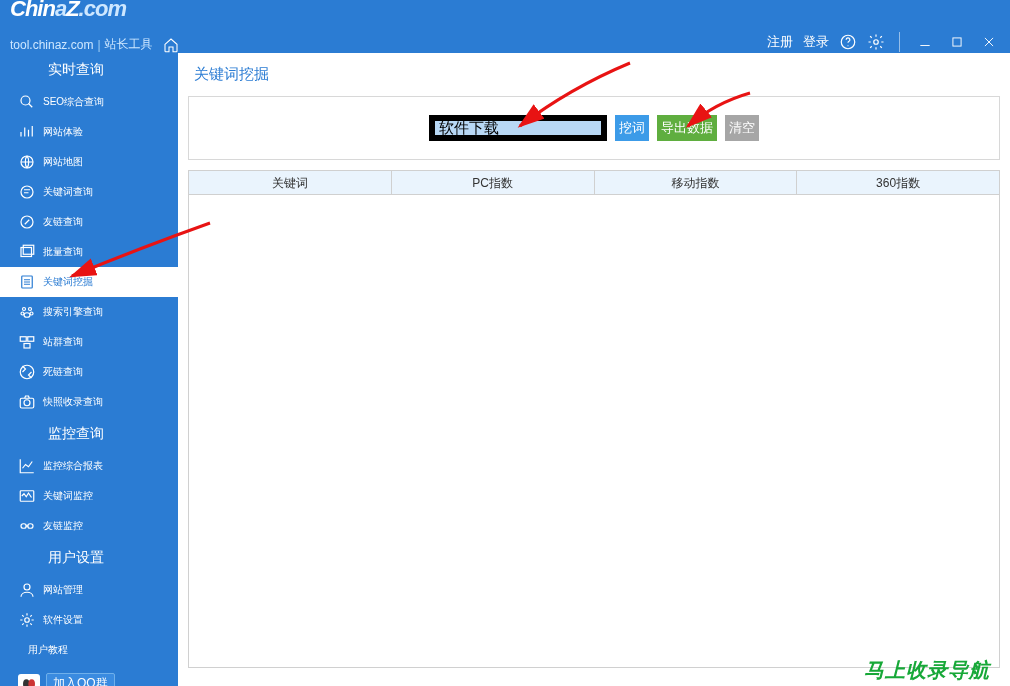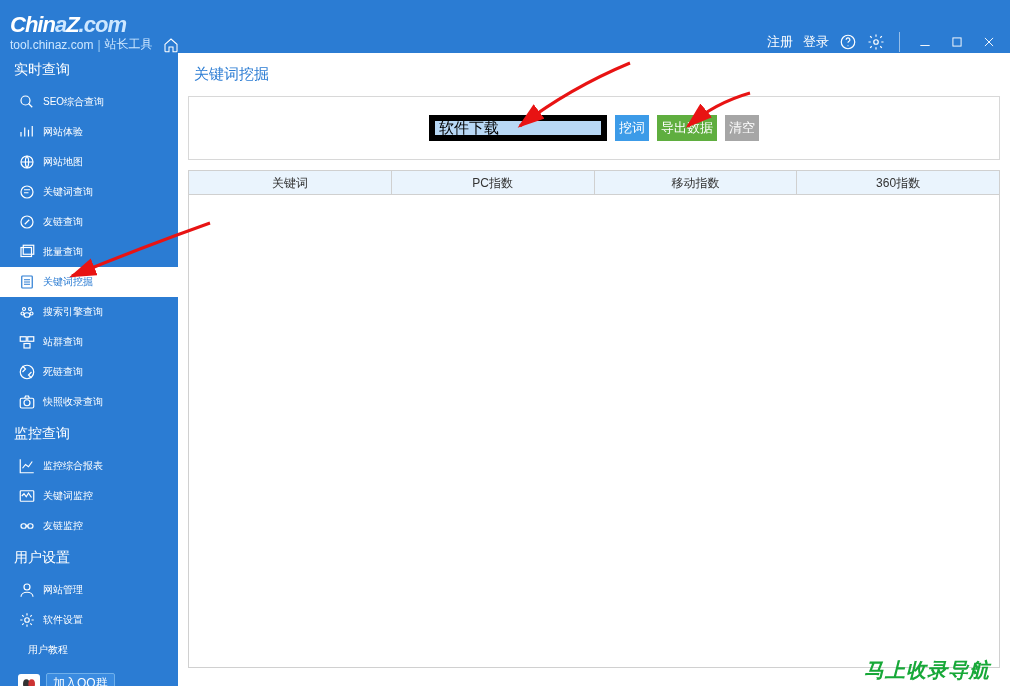--- a/index.html
+++ b/index.html
@@ -3,33 +3,33 @@
 <meta charset="utf-8">
 <style>
 * { margin: 0; padding: 0; box-sizing: border-box; }
 body { font-family: "Microsoft YaHei", Arial, sans-serif; font-size: 13px; background: #f0f0f0; width: 1010px; height: 686px; overflow: hidden; position: relative; }
 
 
 .header { background: #2b7cd3; height: 53px; display: flex; align-items: flex-end; padding: 0 10px; color: #fff; position: relative; }
 .logo-block { display: flex; flex-direction: column; }
 .logo-main { font-size: 22px; font-weight: bold; font-style: italic; letter-spacing: -1px; color: #fff; line-height: 22px; }
 .logo-main .az { color: #cde7ff; }
-.logo-sub { font-size: 12px; color: #cde7ff; display: flex; align-items: center; gap: 4px; }
+.logo-sub { font-size: 12px; color: #cde7ff; display: flex; align-items: center; gap: 4px; margin-top: 16px; }
 .logo-sub .sep { color: #9fcdf4; }
 .home-ic { display: inline-flex; align-items: center; margin-left: 6px; }
 
 .header-right { margin-left: auto; display: flex; align-items: center; gap: 10px; }
 .hr-link { color: #fff; font-size: 13px; cursor: pointer; }
 .hr-ic { width: 18px; height: 18px; display: inline-flex; align-items: center; justify-content: center; }
 .hr-divider { width: 1px; height: 20px; background: rgba(255,255,255,0.5); margin: 0 4px; }
 .win-btn { width: 22px; height: 22px; display: inline-flex; align-items: center; justify-content: center; cursor: pointer; }
 
 
 .sidebar { position: absolute; top: 53px; left: 0; width: 178px; bottom: 0; background: #2b7cd3; color: #fff; overflow-y: auto; }
-.side-section { padding: 8px 14px; font-size: 14px; color: #fff; background: #2b7cd3; }
+.side-section { padding: 8px 8px; font-size: 14px; color: #fff; background: #2b7cd3; margin-left: 40px; }
 .side-item { display: flex; align-items: center; padding: 6px 14px 6px 18px; font-size: 10px; color: #fff; cursor: pointer; gap: 7px; height: 30px; }
 .side-item.active { background: #fff; color: #2b7cd3; }
 .side-item .ic { width: 18px; height: 18px; display: inline-flex; align-items: center; justify-content: center; flex-shrink: 0; }
 .side-item.active .ic svg { stroke: #2b7cd3; fill: none; }
 
 .side-qq { display: flex; align-items: center; gap: 6px; padding: 4px 14px 4px 18px; margin-top: 4px; }
 .side-qq .qimg { width: 22px; height: 20px; background: #fff; border-radius: 3px; display: inline-flex; align-items: center; justify-content: center; }
 .side-qq .qtxt { background: #3a8be0; border: 1px solid #6fb0eb; color: #fff; font-size: 12px; padding: 1px 6px; border-radius: 2px; }
 
 

